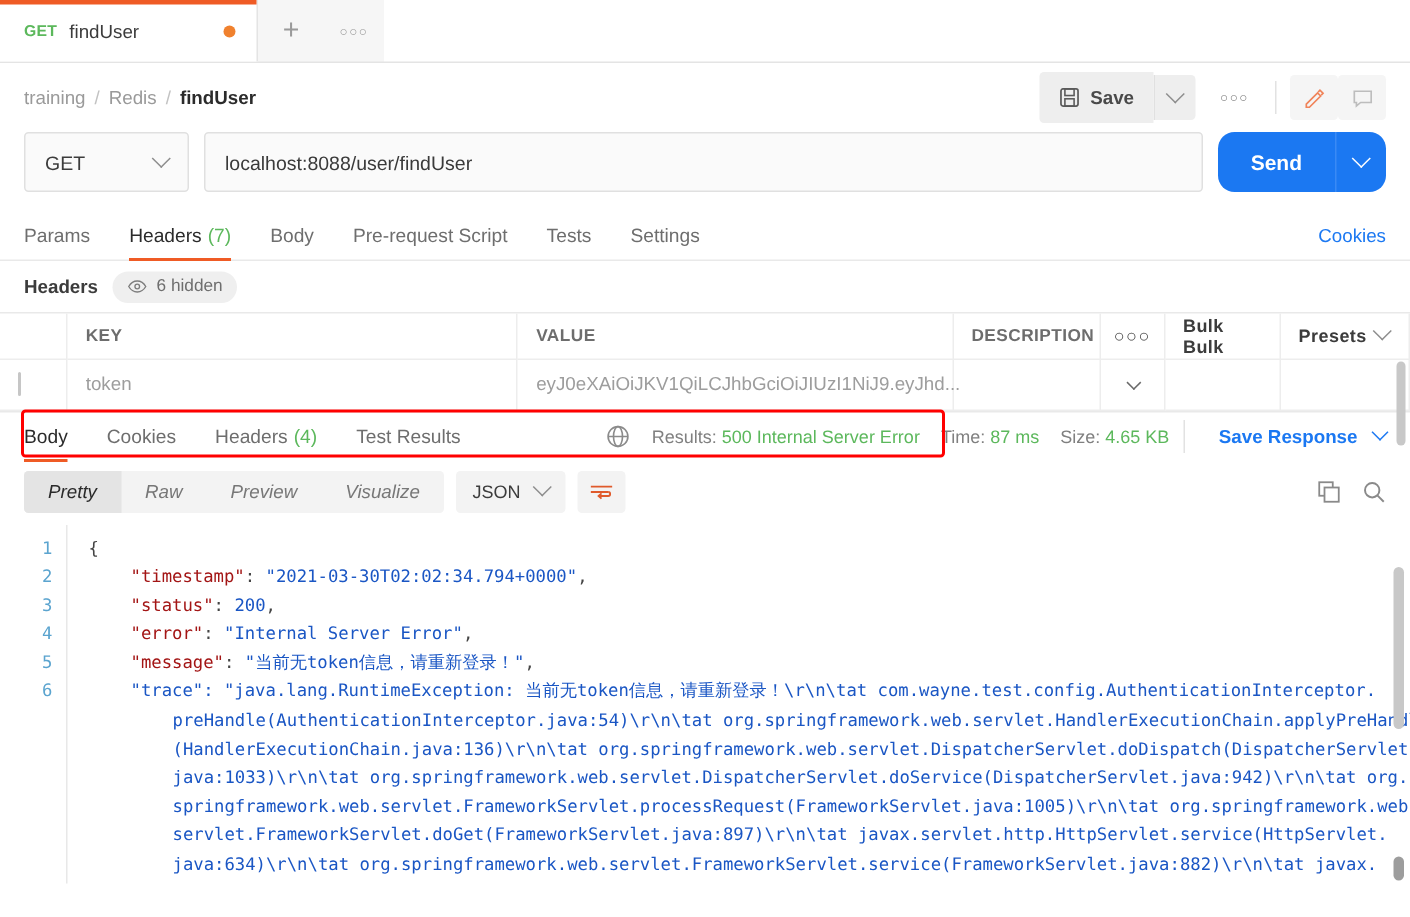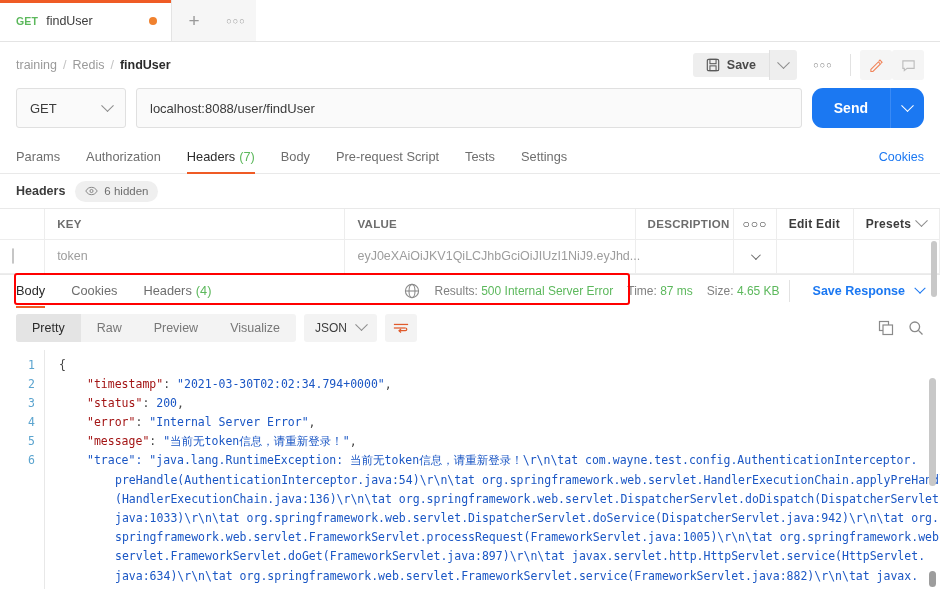--- a/index.html
+++ b/index.html
@@ -46,21 +46,21 @@
           transform: rotate(45deg) translate(-2px,-2px); }
 
   
   .crumbrow { display: flex; align-items: center; height: 46px; padding: 0 16px; background: #ffffff; }
   .crumbs { display: flex; align-items: flex-end; gap: 6px; font-size: 12.5px; }
   .crumb { color: #9a9a9a; cursor: pointer; }
   .crumb.sep { color: #c2c2c2; cursor: default; }
   .crumb.last { color: #2b2b2b; font-weight: bold; cursor: default; }
   .crumb-actions { margin-left: auto; display: flex; align-items: center; gap: 0; }
   .save-btn {
-    display: flex; align-items: center; gap: 7px; height: 24px; padding: 0 13px;
+    display: flex; align-items: center; gap: 7px; height: 34px; padding: 0 13px;
     background: #eeeeee; border-radius: 3px 0 0 3px; font-size: 12.5px; color: #4a4a4a;
     font-weight: bold; cursor: pointer;
   }
   .save-caret {
     display: flex; align-items: center; justify-content: center; width: 28px; height: 30px;
     background: #eeeeee; border-left: 1px solid #e0e0e0; border-radius: 0 3px 3px 0; cursor: pointer;
   }
   .ico-more { display: flex; align-items: center; justify-content: center; width: 36px; height: 30px; color: #7c7c7c; cursor: pointer; margin-left: 8px; }
   .vdiv { width: 1px; height: 22px; background: #e2e2e2; margin: 0 9px; }
   .ico-btn { display: flex; align-items: center; justify-content: center; width: 32px; height: 30px; border-radius: 3px; background: #f5f5f5; cursor: pointer; }
@@ -133,21 +133,21 @@
   .meta { display: flex; align-items: center; gap: 14px; font-size: 12px; color: #808080; }
   .meta b { color: #5cb85c; font-weight: normal; }
   .meta .grp { white-space: nowrap; }
   .save-resp { margin-left: 14px; display: flex; align-items: center; gap: 11px; font-size: 12.5px; color: #1b78f2; font-weight: bold; cursor: pointer; }
   .chev-b { width: 8px; height: 8px; border-right: 1.5px solid #1b78f2; border-bottom: 1.5px solid #1b78f2;
             transform: rotate(45deg) translate(-2px,-2px); }
 
   
   .bodybar { display: flex; align-items: center; gap: 8px; padding: 7px 16px 8px; }
   .segment { display: flex; background: #f3f3f3; border-radius: 3px; overflow: hidden; }
-  .seg { padding: 0 16px; height: 28px; display: flex; align-items: center; font-size: 12.5px; color: #777; cursor: pointer; }
+  .seg { padding: 0 16px; height: 28px; display: flex; align-items: center; font-size: 12.5px; color: #777; cursor: pointer; font-style: italic; }
   .seg.active { background: #e4e4e4; color: #2b2b2b; }
   .fmt-box { display: flex; align-items: center; gap: 10px; height: 28px; padding: 0 11px; background: #f3f3f3; border-radius: 3px; cursor: pointer; }
   .fmt-label { font-size: 12px; color: #3c3c3c; font-weight: normal; }
   .wrap-btn { display: flex; align-items: center; justify-content: center; width: 32px; height: 28px; background: #f3f3f3; border-radius: 3px; cursor: pointer; }
   .bodybar-right { margin-left: auto; display: flex; align-items: center; gap: 14px; color: #8a8a8a; }
 
   
   .codewrap { position: relative; height: 239px; overflow: hidden; background: #ffffff; }
   .code { display: flex; font-family: "DejaVu Sans Mono", monospace; font-size: 11.5px; line-height: 19.2px; }
   .gutter { width: 44px; flex: none; text-align: right; padding: 6px 9px 0 0; color: #5ba4cf; user-select: none; }
@@ -231,23 +231,20 @@
       <span class="send-caret">
           <span class="chev-w"></span>
         </span>
     </div>
   </div>
 
   <div class="reqtabs">
     <div class="rtab">
         <span>Params</span>
       </div>
-    <div class="rtab">
-        <span>Authorization</span>
-      </div>
     <div class="rtab active">
       <span>Headers</span>
       <span class="cnt">(7)</span>
     </div>
     <div class="rtab">
         <span>Body</span>
       </div>
     <div class="rtab">
         <span>Pre-request Script</span>
       </div>
@@ -275,21 +272,21 @@
     <table class="htable">
       <thead>
         <tr>
           <th class="c-check"></th>
           <th class="c-key">KEY</th>
           <th class="c-val">VALUE</th>
           <th class="c-desc">DESCRIPTION</th>
           <th class="c-dots">
               <span class="th-c dots3"></span>
             </th>
-          <th class="c-bulk"><span class="th-bulk">Edit Edit</span></th>
+          <th class="c-bulk"><span class="th-bulk">Bulk Bulk</span></th>
           <th class="c-pre">
             <span class="th-pre">
               <span>Presets</span>
               <span class="chev"></span>
             </span>
           </th>
         </tr>
       </thead>
       <tbody>
         <tr>
@@ -312,20 +309,23 @@
       <div class="rtab active">
           <span>Body</span>
         </div>
       <div class="rtab">
           <span>Cookies</span>
         </div>
       <div class="rtab">
         <span>Headers</span>
         <span class="cnt">(4)</span>
       </div>
+      <div class="rtab">
+          <span>Test Results</span>
+        </div>
     </div>
     <span class="globe">
       <svg width="16" height="16" viewBox="0 0 16 16">
         <circle cx="8" cy="8" r="6.6" fill="none" stroke="#8b8b8b" stroke-width="1.1"></circle>
         <ellipse cx="8" cy="8" rx="3" ry="6.6" fill="none" stroke="#8b8b8b" stroke-width="1.1"></ellipse>
         <line x1="1.5" y1="8" x2="14.5" y2="8" stroke="#8b8b8b" stroke-width="1.1"></line>
       </svg>
     </span>
     <div class="meta">
       <span class="grp"><span>Results:</span> <b>500 Internal Server Error</b></span>

